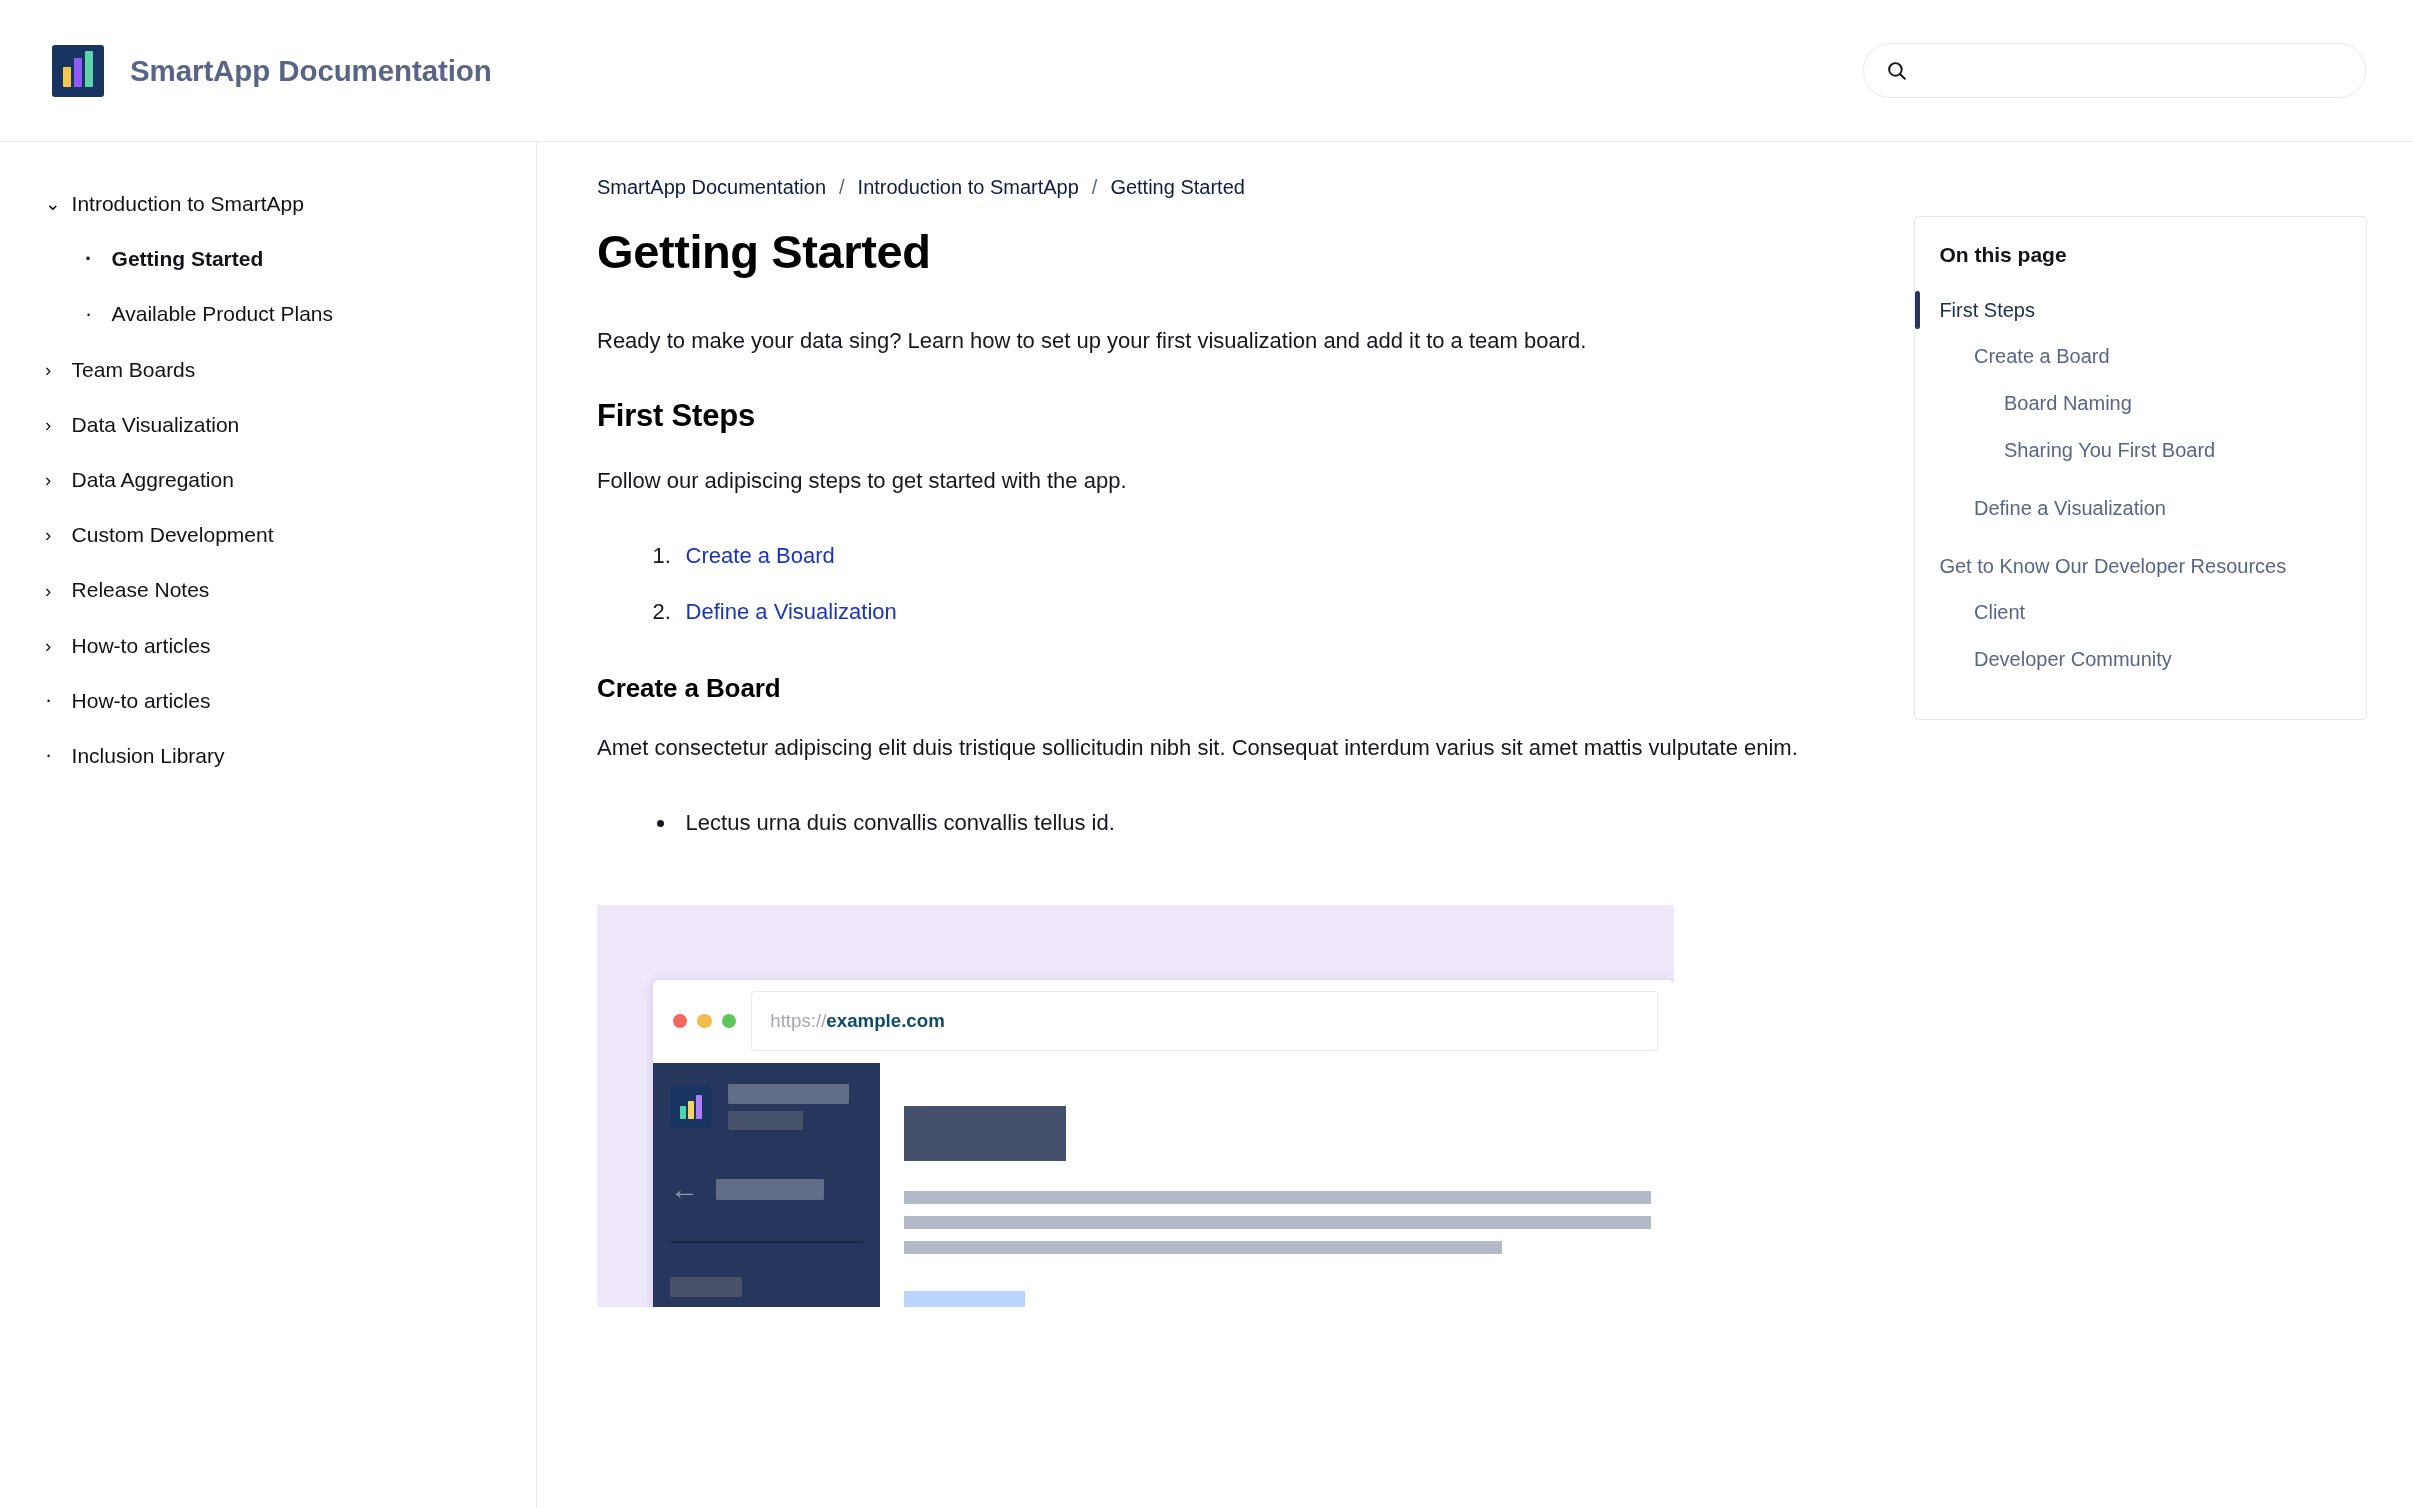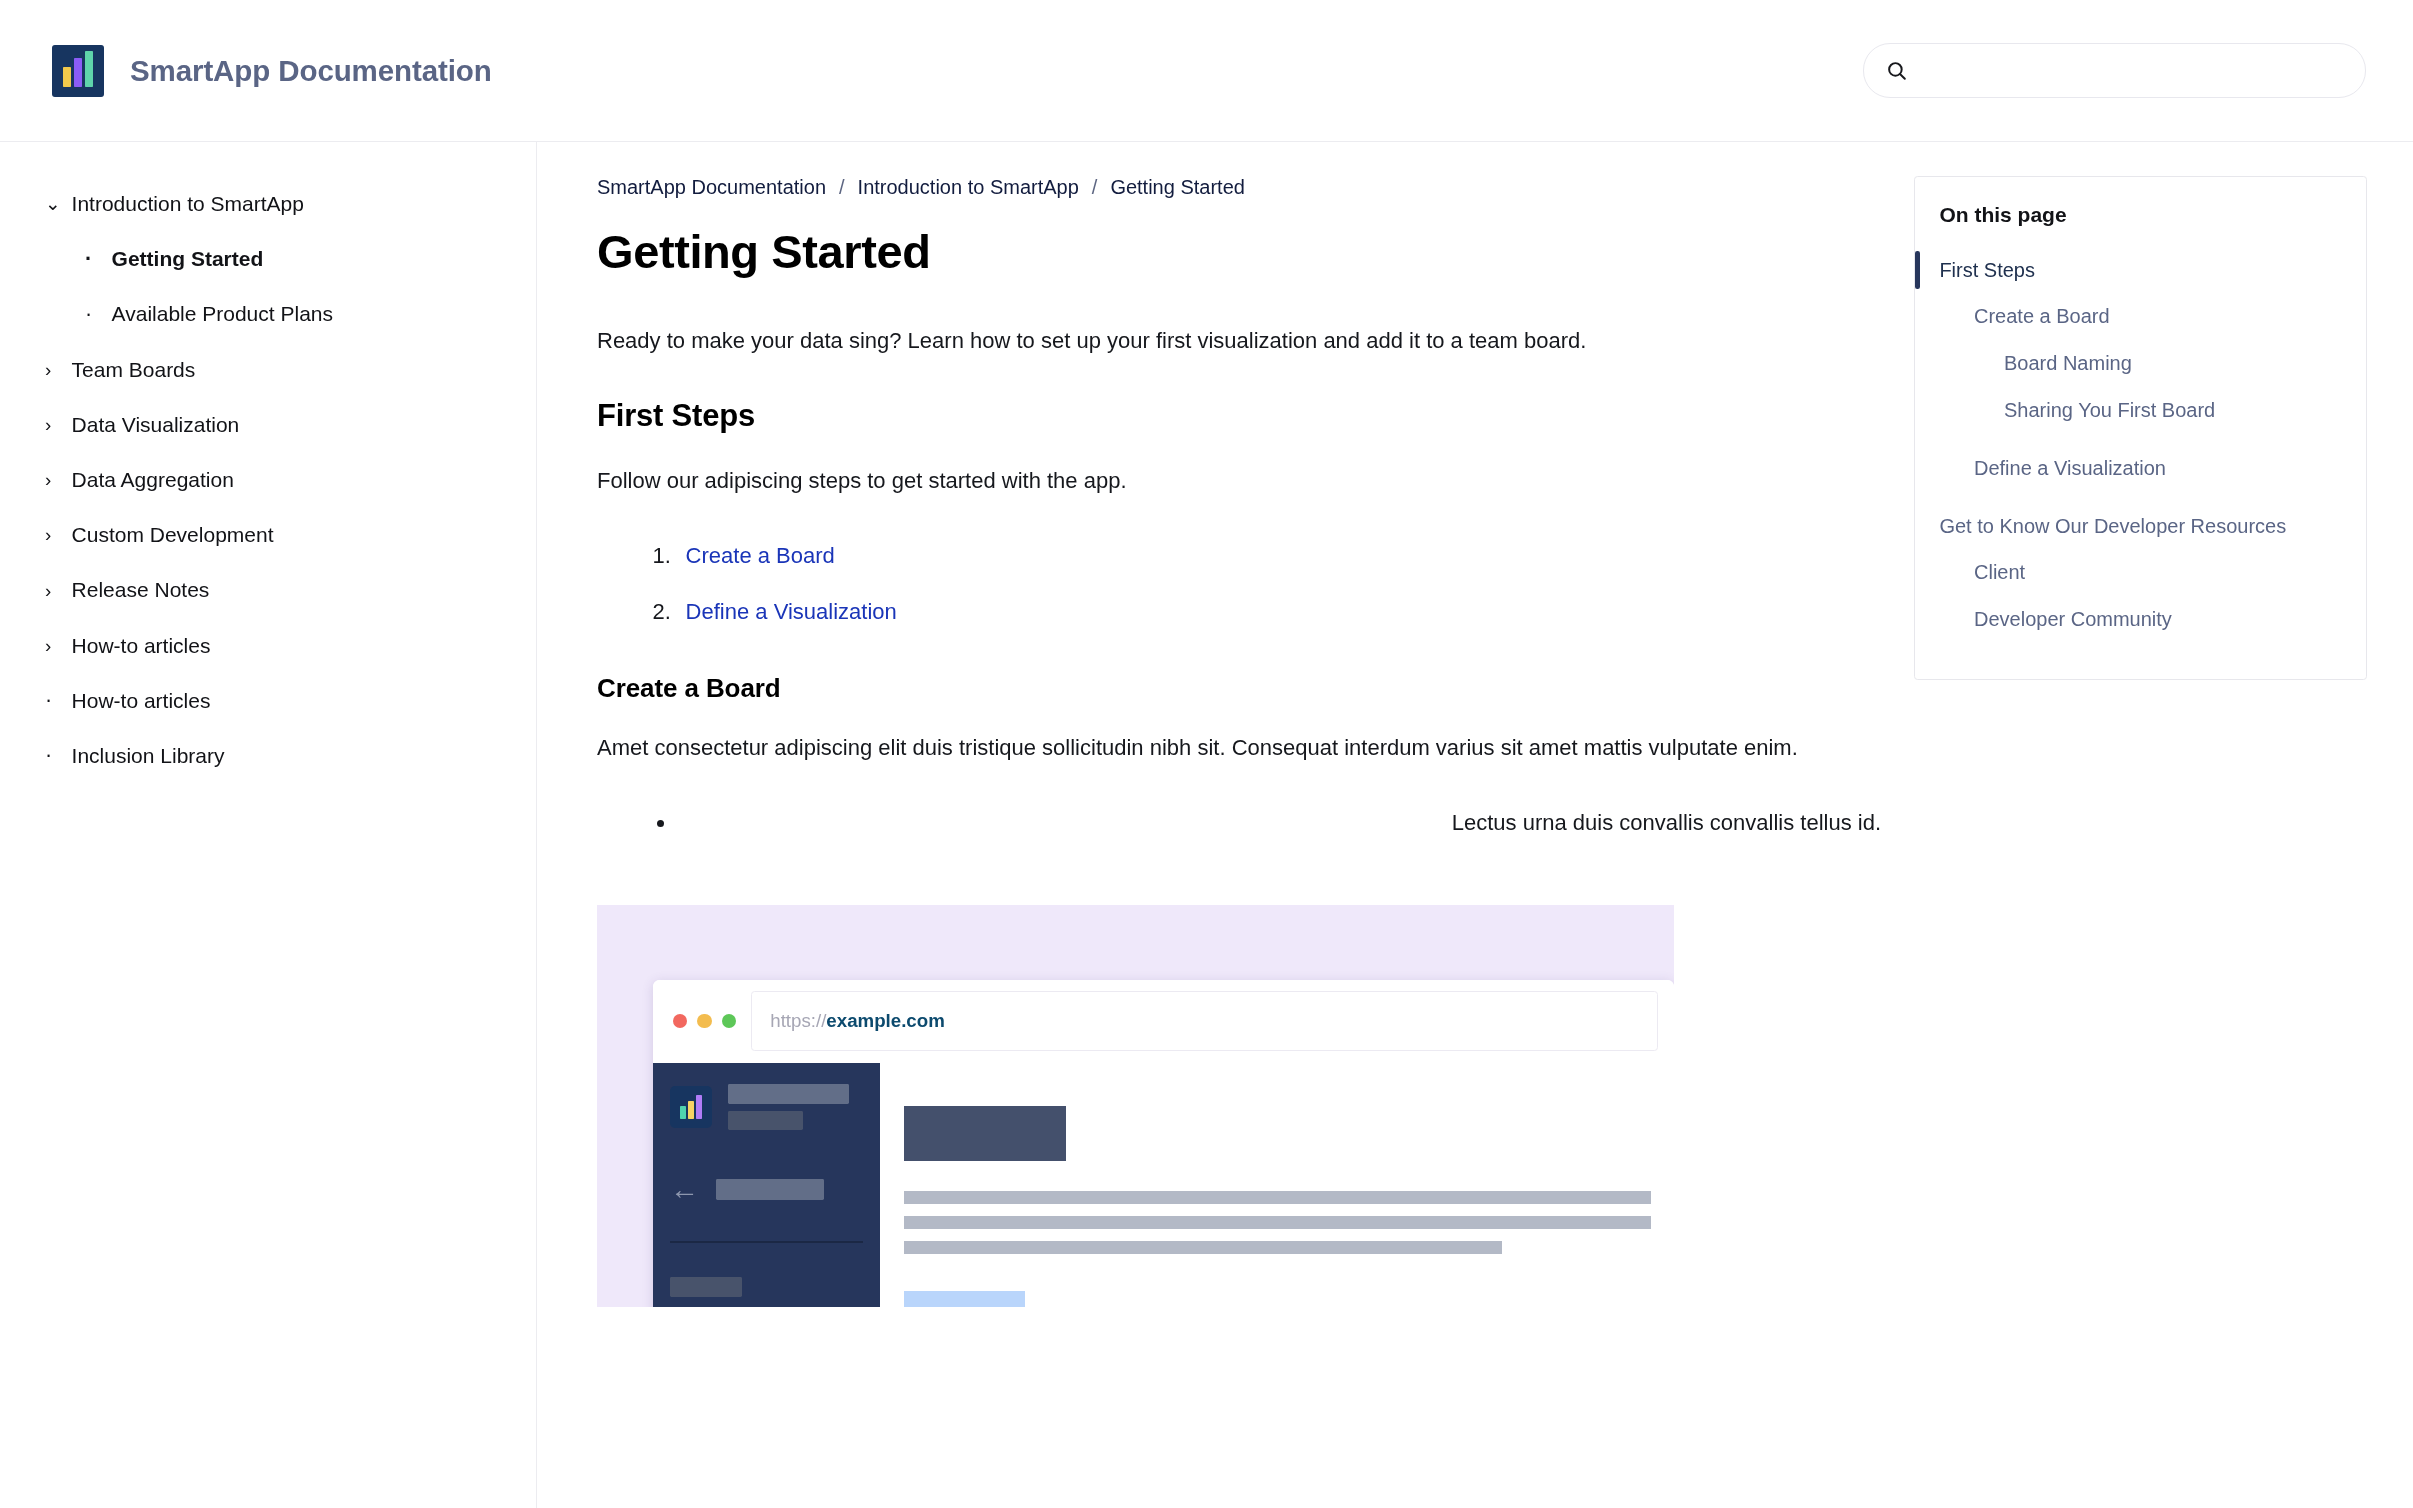--- a/index.html
+++ b/index.html
@@ -175,21 +175,20 @@
     color: #1a35b8;
     text-decoration: none;
     cursor: pointer;
   }
   ul.bullets {
     margin: 21.5px 0 0 0;
     padding-left: 80px;
     font-size: 22px;
     line-height: 1.5;
     color: #16181d;
-    text-align: right;
   }
   ul.bullets li { padding-left: 8.6px; }
 
   
   .illus {
     margin-top: 66px;
     width: 1077px;
     height: 402px;
     background: #efe8fa;
     position: relative;
@@ -265,20 +264,21 @@
   .line { height: 13.6px; background: #b3b9c6; margin-top: 11.5px; }
   .block-blue { width: 121px; height: 55px; background: #b9d5fb; margin-top: 37px; }
 
   
   .toc-col { width: 532px; flex: none; padding: 34px 46px 0 33px; box-sizing: border-box; }
   .toc {
     border: 1.4px solid #e7e7ec;
     border-radius: 3.6px;
     padding: 26px 0 24.4px 0;
     background: #fff;
+    margin-top: 40px;
   }
   .toc-title {
     font-size: 21px;
     font-weight: bold;
     color: #121317;
     padding: 0 0 20px 24.4px;
   }
   .toc-link {
     display: block;
     font-size: 20px;

